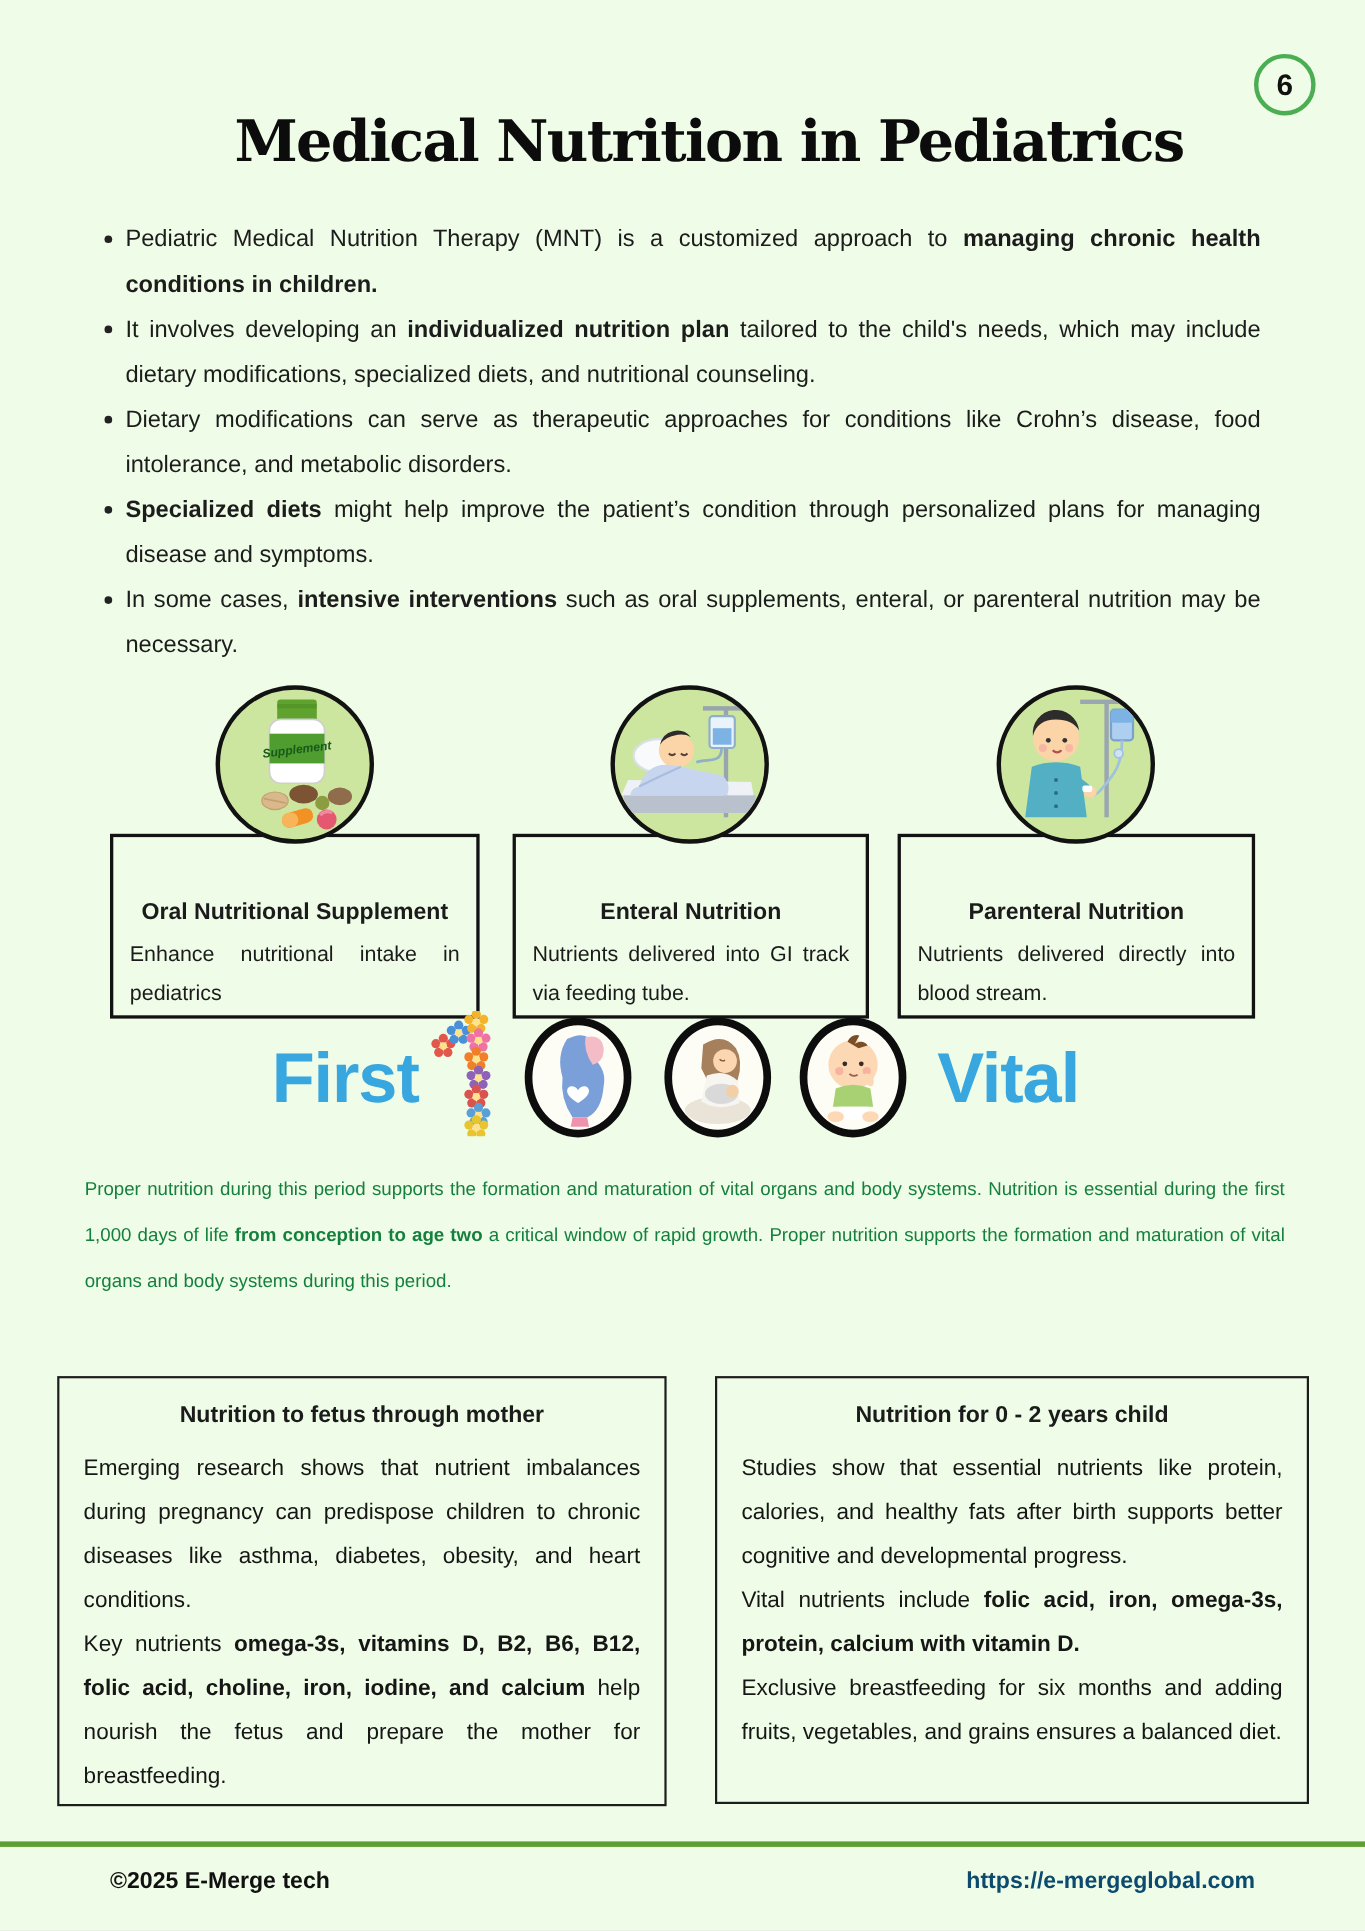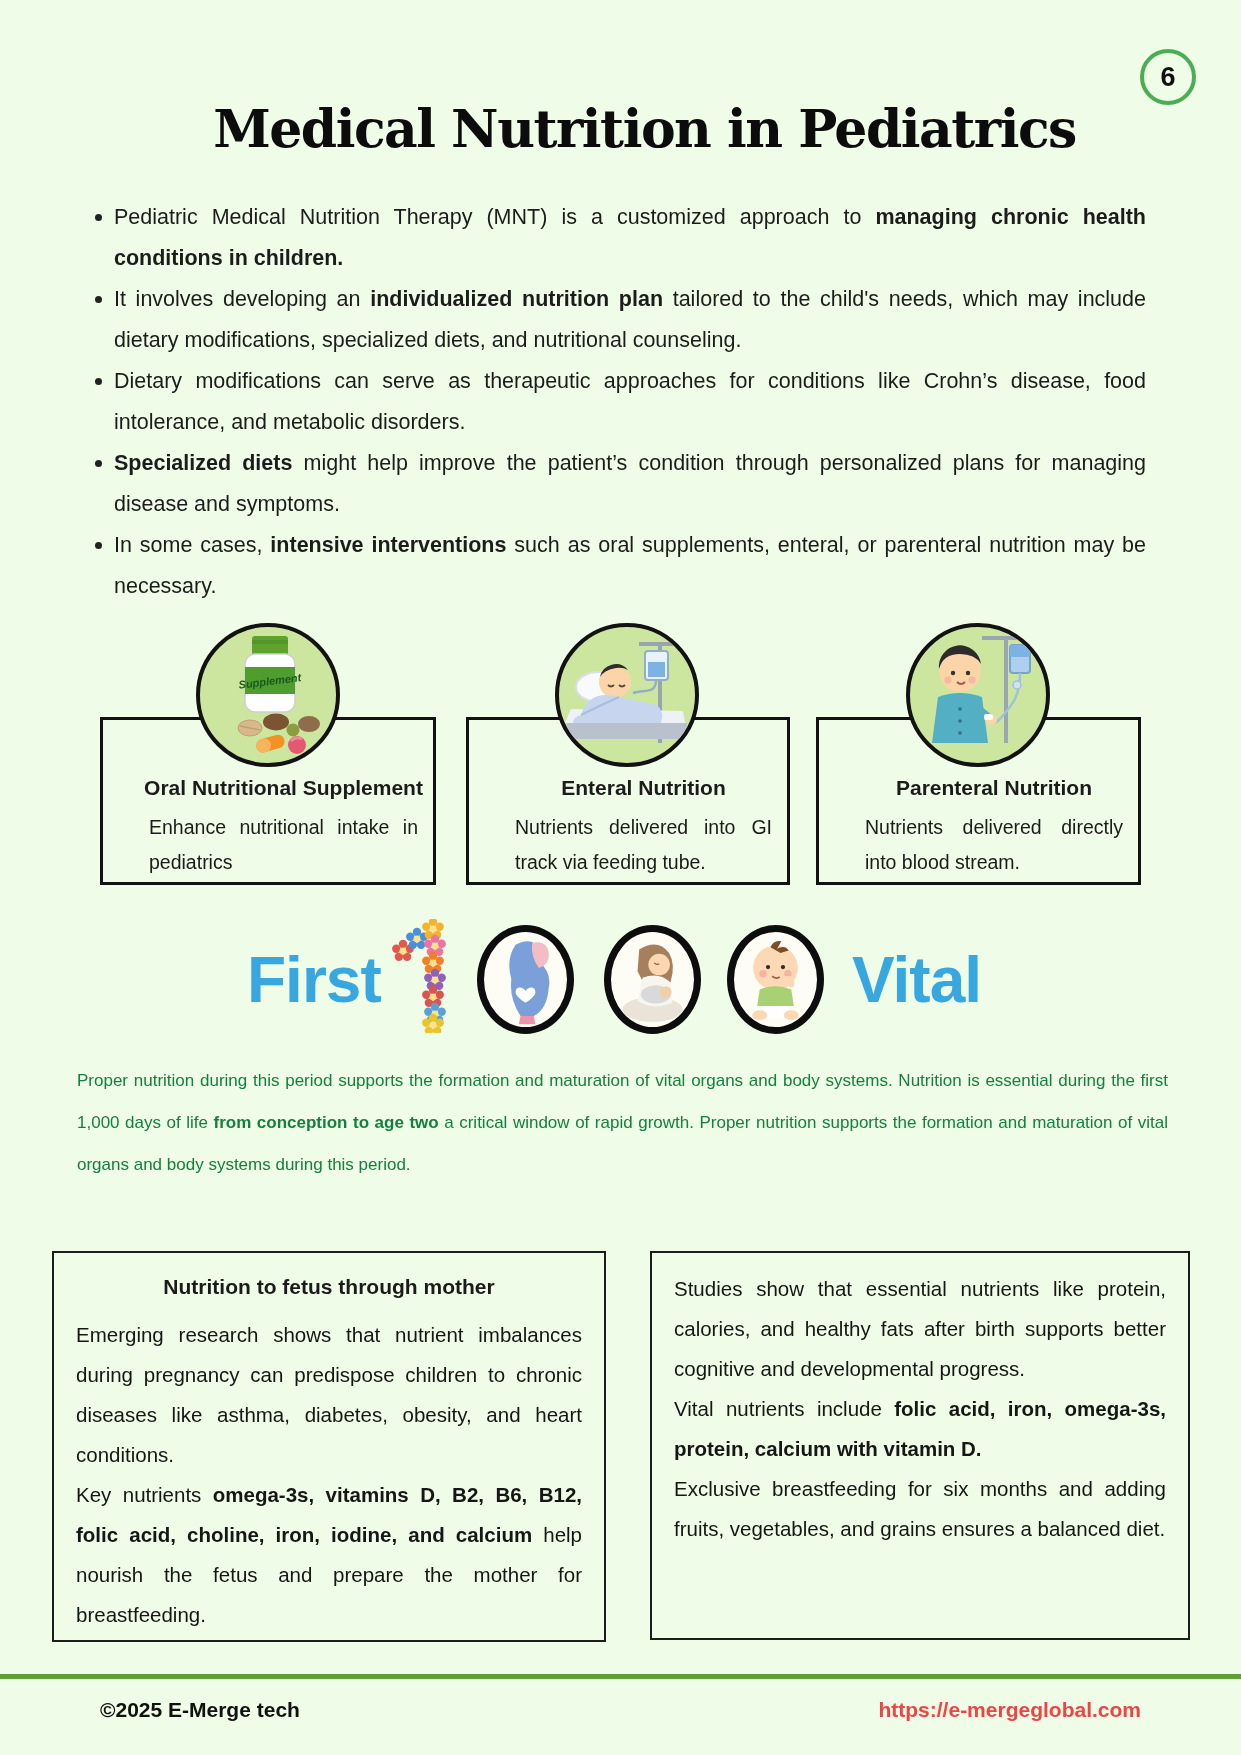--- a/index.html
+++ b/index.html
@@ -32,21 +32,21 @@
   .bullet {
     position:relative; padding-left:22px; text-align:justify;
     font-size:21.5px; line-height:41px; color:#1c1c1c;
   }
   .bullet::before {
     content:""; position:absolute; left:3px; top:17px;
     width:7px; height:7px; border-radius:50%; background:#222;
   }
 
   
-  .card { position:absolute; top:717px; height:168px; border:3px solid #121212;padding-left:31px; }
+  .card { position:absolute; top:758px; height:168px; border:3px solid #121212; }
   .card1 { left:100px; width:336px; }
   .card2 { left:466px; width:324px; }
   .card3 { left:816px; width:325px; }
   .card-title { margin-top:56px; text-align:center; font-weight:700; font-size:21px; white-space:nowrap; }
   .card-body  { margin:10px 15px 0; text-align:justify; font-size:19.5px; line-height:35px; }
 
   .icon-circle {
     position:absolute; top:623px; width:144px; height:144px;
     border:4px solid #121212; border-radius:50%;
     background:#cde69f; overflow:hidden; z-index:2;
@@ -83,21 +83,21 @@
   .box-title { text-align:center; font-weight:700; font-size:21px; margin:6px 0 16px; white-space:nowrap; }
   .info-box p { text-align:justify; font-size:20.5px; line-height:40px; color:#161616; }
 
   
   .footer-line { position:absolute; top:1674px; left:0; width:1241px; height:5px; background:#5f9e33; }
   .footer {
     position:absolute; top:1698px; left:100px; width:1041px;
     display:flex; justify-content:space-between;
     font-weight:700; font-size:21px; color:#111;
   }
-  .footer-url { text-decoration:none; color:#ef4444; }
+  .footer-url { text-decoration:none; color:#0c4a6e; }
 </style>
 </head>
 <body>
 
 <div class="page">
 
   <div class="badge">
     <span>6</span>
   </div>
 
@@ -257,20 +257,21 @@
 
   <p class="lead"><span>Proper nutrition during this period supports the formation and maturation of vital organs and body systems. Nutrition is essential during the first 1,000 days of life </span><span class="bold">from conception to age two</span><span> a critical window of rapid growth. Proper nutrition supports the formation and maturation of vital organs and body systems during this period.</span></p>
 
   <div class="info-box box-left">
     <div class="box-title">Nutrition to fetus through mother</div>
     <p><span>Emerging research shows that nutrient imbalances during pregnancy can predispose children to chronic diseases like asthma, diabetes, obesity, and heart conditions.</span></p>
     <p><span>Key nutrients </span><span class="bold">omega-3s, vitamins D, B2, B6, B12, folic acid, choline, iron, iodine, and calcium</span><span> help nourish the fetus and prepare the mother for breastfeeding.</span></p>
   </div>
 
   <div class="info-box box-right">
+    <div class="box-title">Nutrition for 0 - 2 years child</div>
     <p><span>Studies show that essential nutrients like protein, calories, and healthy fats after birth supports better cognitive and developmental progress.</span></p>
     <p><span>Vital nutrients include </span><span class="bold">folic acid, iron, omega-3s, protein, calcium with vitamin D.</span></p>
     <p><span>Exclusive breastfeeding for six months and adding fruits, vegetables, and grains ensures a balanced diet.</span></p>
   </div>
 
   <div class="footer-line"></div>
   <div class="footer">
     <span>©2025 E-Merge tech</span>
     <a class="footer-url" href="#">https://e-mergeglobal.com</a>
   </div>

